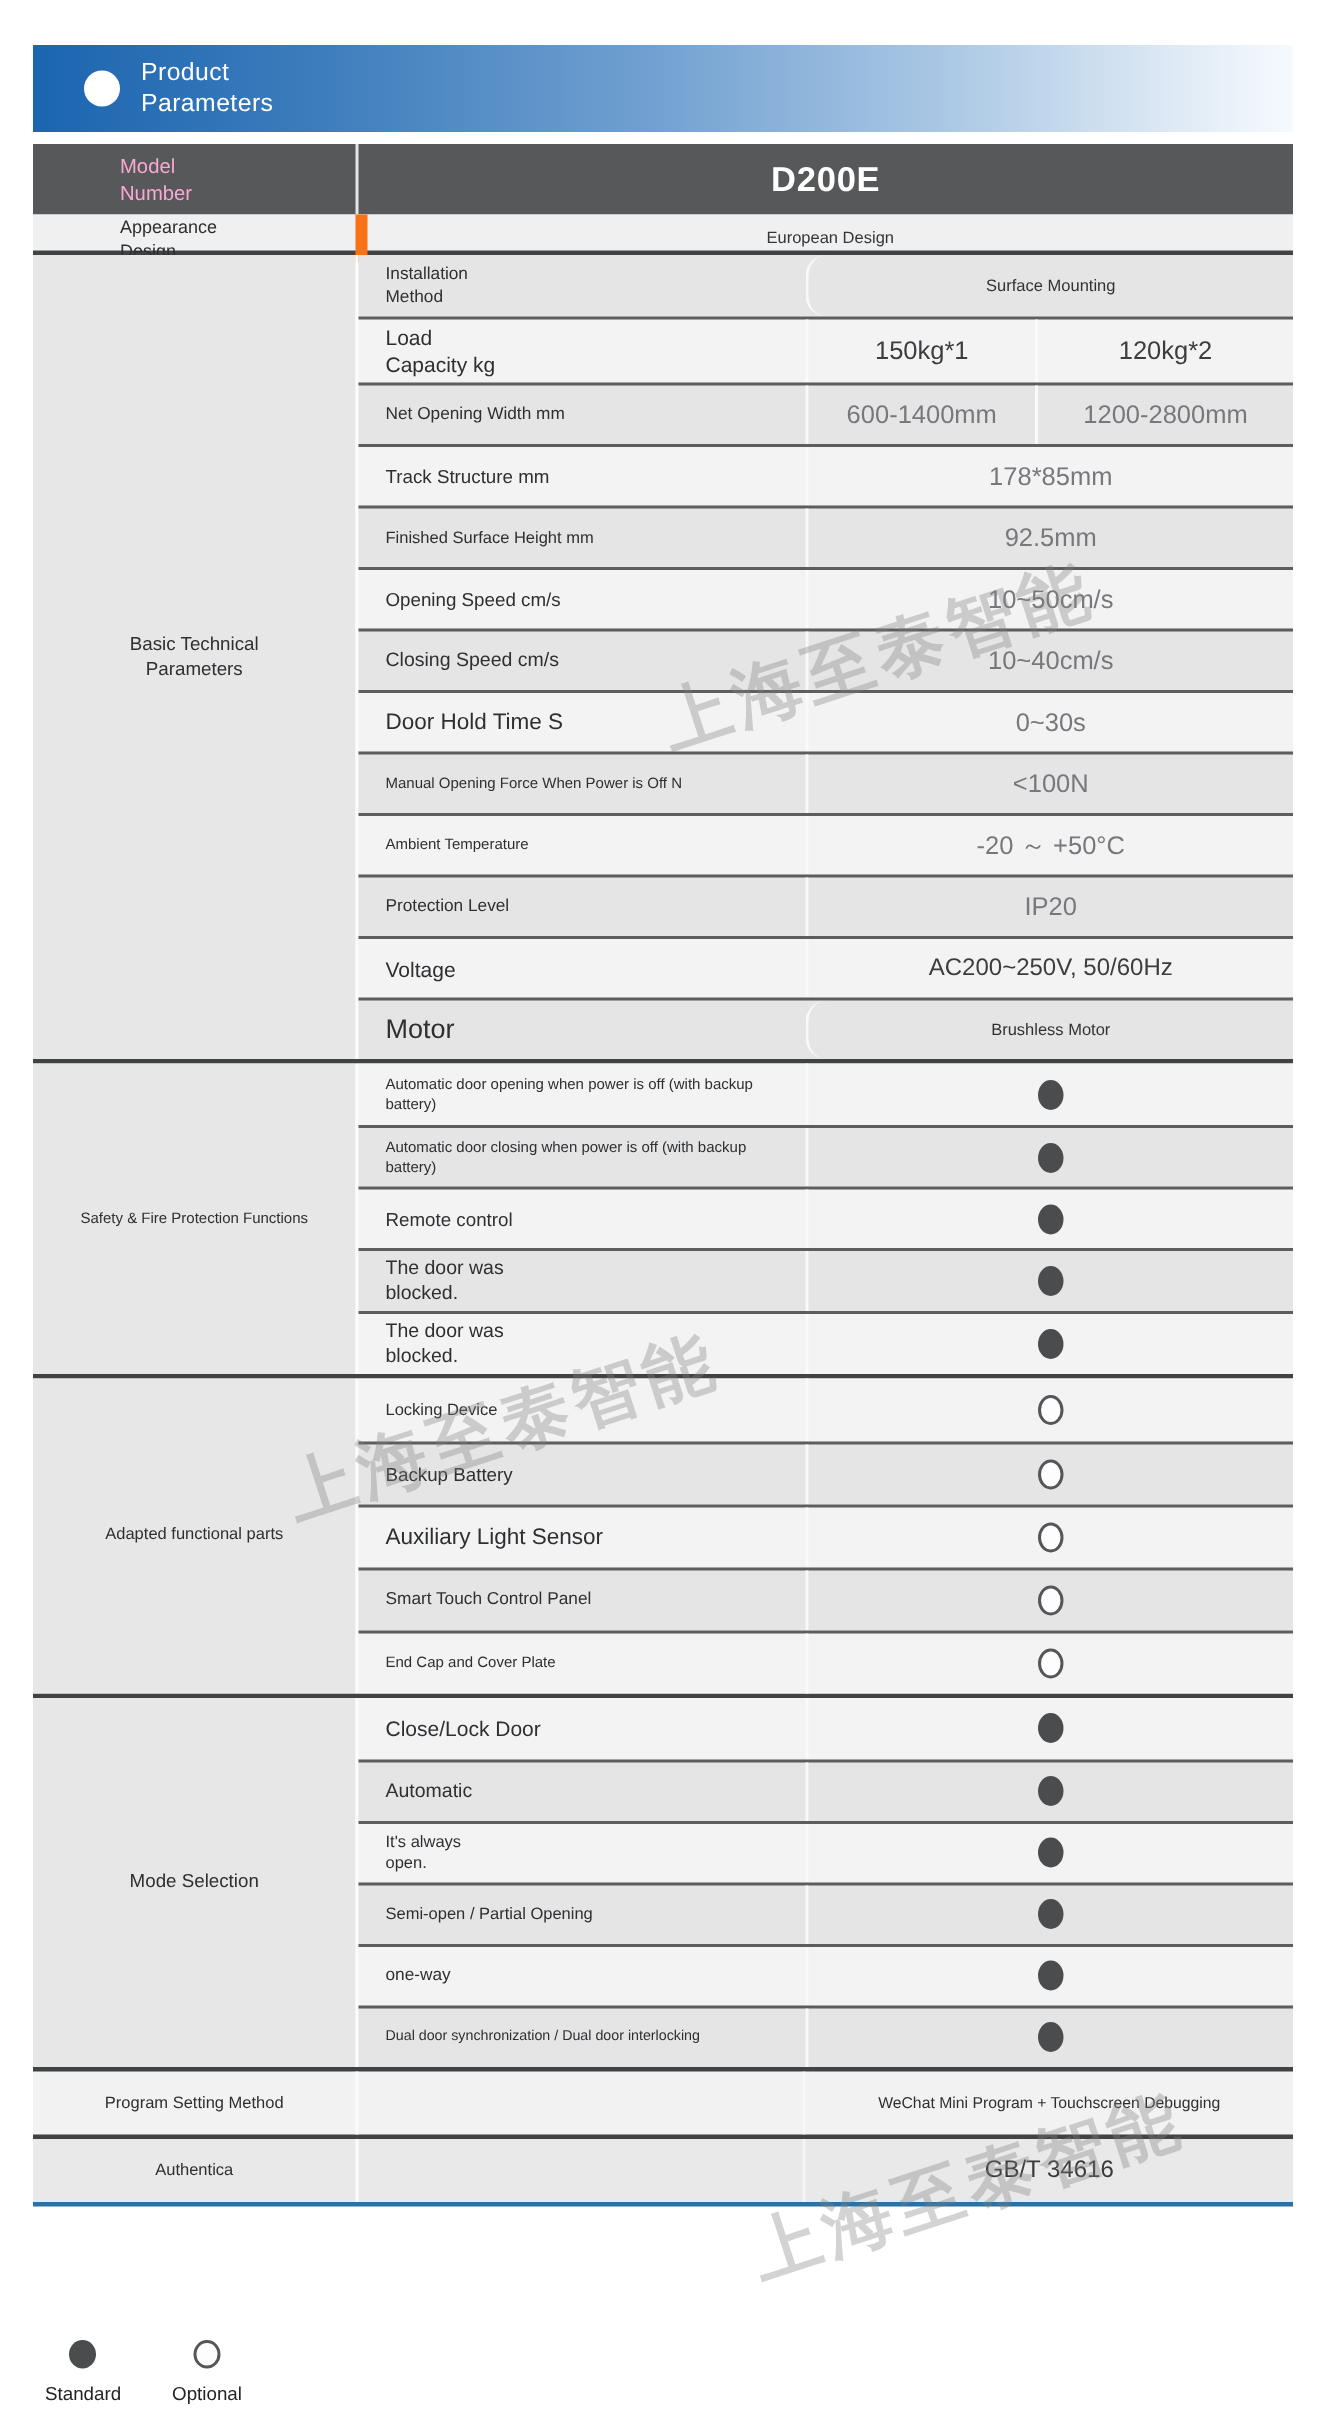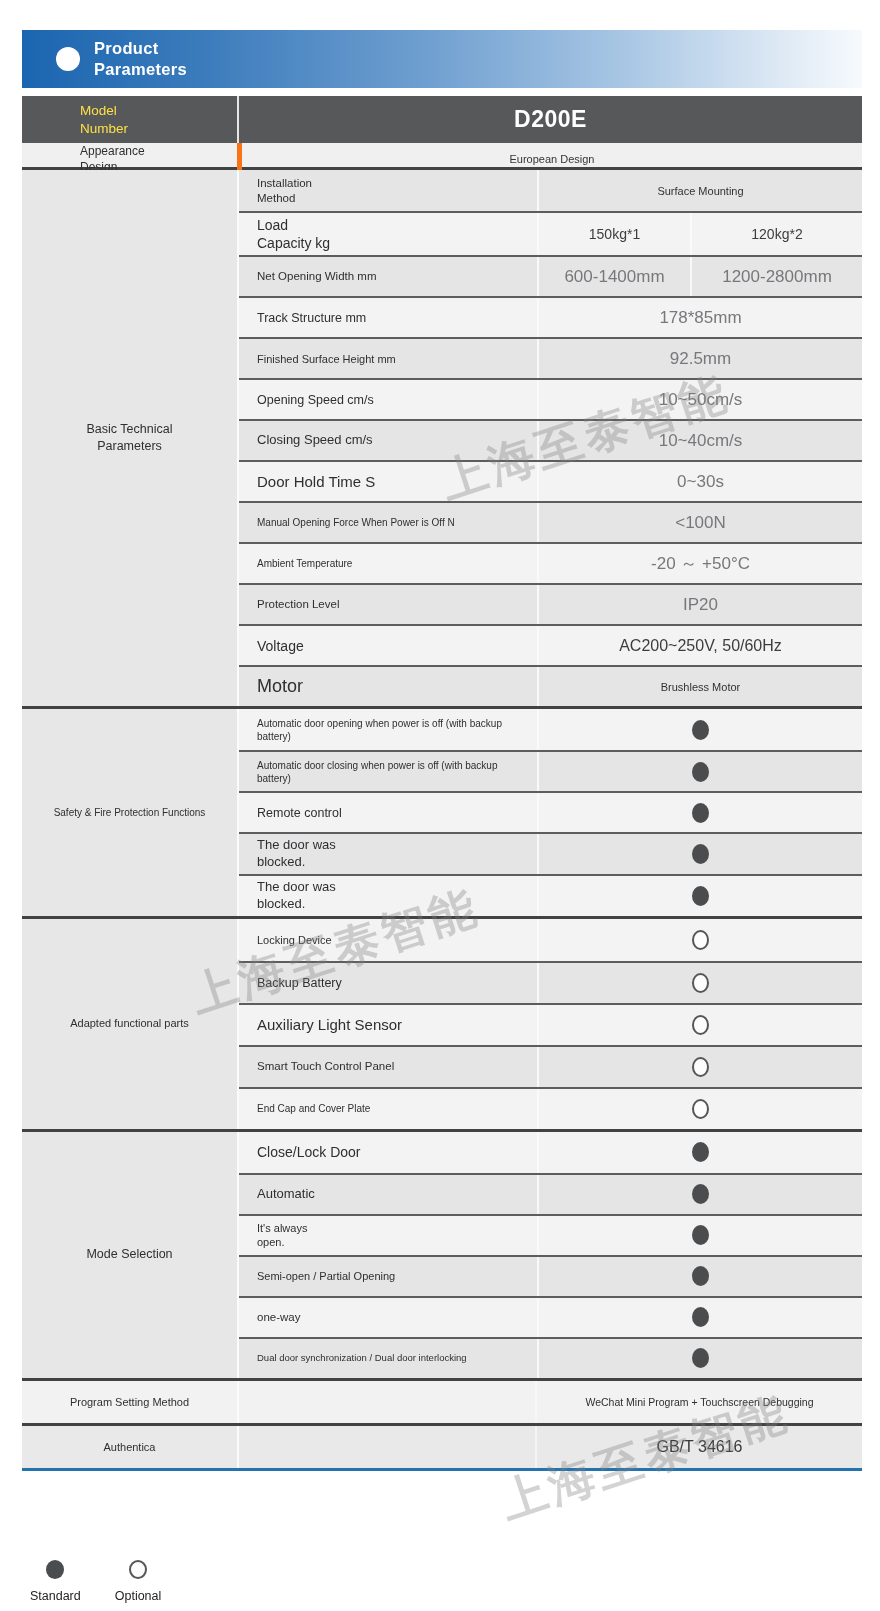--- a/index.html
+++ b/index.html
@@ -11,34 +11,34 @@
 
   
   .header-bar {
     position:absolute; left:22px; top:30px; width:840px; height:58px;
     background:linear-gradient(90deg,#1b65b0 0%,#3c7cbc 22%,#6f9fd0 48%,#a9c7e4 72%,#e2ecf6 92%,#f6fafd 100%);
     display:flex; align-items:center;
   }
   .header-dot { width:24px; height:24px; border-radius:50%; background:#fff; margin-left:34px; flex:none; }
   .header-title {
     color:#fff; font-size:16.5px; line-height:1.25; margin-left:14px;
-    white-space:pre-line; font-weight:700; letter-spacing:.3px;
+    white-space:pre-line; font-weight:400; letter-spacing:.3px;
   }
 
   
   .spec-table { position:absolute; left:22px; top:96px; width:840px; }
 
   .model-row { display:grid; grid-template-columns:215px 1fr; background:#57585a; height:47px; }
-  .model-label { color:#fde047; font-size:13.5px; line-height:1.3; padding-left:58px; display:flex; align-items:center; white-space:pre-line; }
+  .model-label { color:#f9a8d4; font-size:13.5px; line-height:1.3; padding-left:58px; display:flex; align-items:center; white-space:pre-line; }
   .model-value-cell { border-left:2px solid #e6e6e6; display:flex; align-items:center; justify-content:center; }
   .model-value { color:#fff; font-weight:bold; font-size:23px; letter-spacing:.5px; }
 
   .appearance-row { display:grid; grid-template-columns:215px 1fr; background:#f0f0f1; height:24px; }
   .appearance-label { font-size:12px; line-height:1.35; padding-left:58px; display:flex; align-items:center; white-space:pre-line; }
-  .appearance-value { border-left:5px solid #f97316; display:flex; align-items:center; justify-content:center; font-size:11px; color:#343537;text-align:center; }
+  .appearance-value { border-left:8px solid #f97316; display:flex; align-items:center; justify-content:center; font-size:11px; color:#343537;text-align:center; }
 
   .section { display:grid; grid-template-columns:215px 1fr; border-top:3px solid #414244; }
   .cat-cell {
     background:#e7e7e8; display:flex; align-items:center; justify-content:center;
     text-align:center; white-space:pre-line; padding:16px 12px; line-height:1.4;
   }
   .rows { display:flex; flex-direction:column; border-left:2px solid #fbfbfb; }
   .prow { display:grid; grid-template-columns:298px 1fr; }
   .prow + .prow { border-top:2px solid #5c5d5f; }
   .sec-basic   .prow { min-height:41px; }
@@ -51,22 +51,22 @@
   .lbl { display:flex; align-items:center; padding:3px 8px 3px 18px; white-space:pre-line; line-height:1.3; color:#2e2f31; }
   .val { border-left:2px solid rgba(250,250,250,.95); display:flex; align-items:center; justify-content:center; text-align:center; padding:0 6px; }
   .val-split { border-left:2px solid rgba(250,250,250,.95); display:grid; grid-template-columns:151px 1fr; }
   .val-split .sub { display:flex; align-items:center; justify-content:center; text-align:center; }
   .val-split .sub + .sub { border-left:2px solid rgba(250,250,250,.95); }
 
   
   .sz-xxs{font-size:9.5px} .sz-xs{font-size:10px} .sz-s{font-size:11px} .sz-sm{font-size:11.5px}
   .sz-m{font-size:12.5px} .sz-mm{font-size:13px} .sz-ml{font-size:14px} .sz-l{font-size:15px} .sz-xl{font-size:18px}
   
-  .v-lg{font-size:17px;color:#77787b;} .v-lg-dark{font-size:14px;color:#3c3d3f;}
-  .v-md-dark{font-size:16px;color:#3c3d3f;} .v-sm{font-size:11px;color:#313234;}
+  .v-lg{font-size:17px;color:#77787b;} .v-lg-dark{font-size:17px;color:#3c3d3f;}
+  .v-md-dark{font-size:16px;color:#3c3d3f;} .v-sm{font-size:11px;color:#313234;border-radius:14px;}
 
   
   .dot { width:17px; height:20px; border-radius:50%; display:inline-block; }
   .dot[data-marker="standard"] { background:#4b4c4e; }
   .dot[data-marker="optional"] { background:#fdfdfd; border:2px solid #55565a; }
 
   
   .program-row, .cert-row { display:grid; grid-template-columns:215px 298px 1fr; border-top:3px solid #414244; }
   .program-row { background:#f2f2f3; height:45px; }
   .cert-row { background:#e9e9ea; height:45px; }

